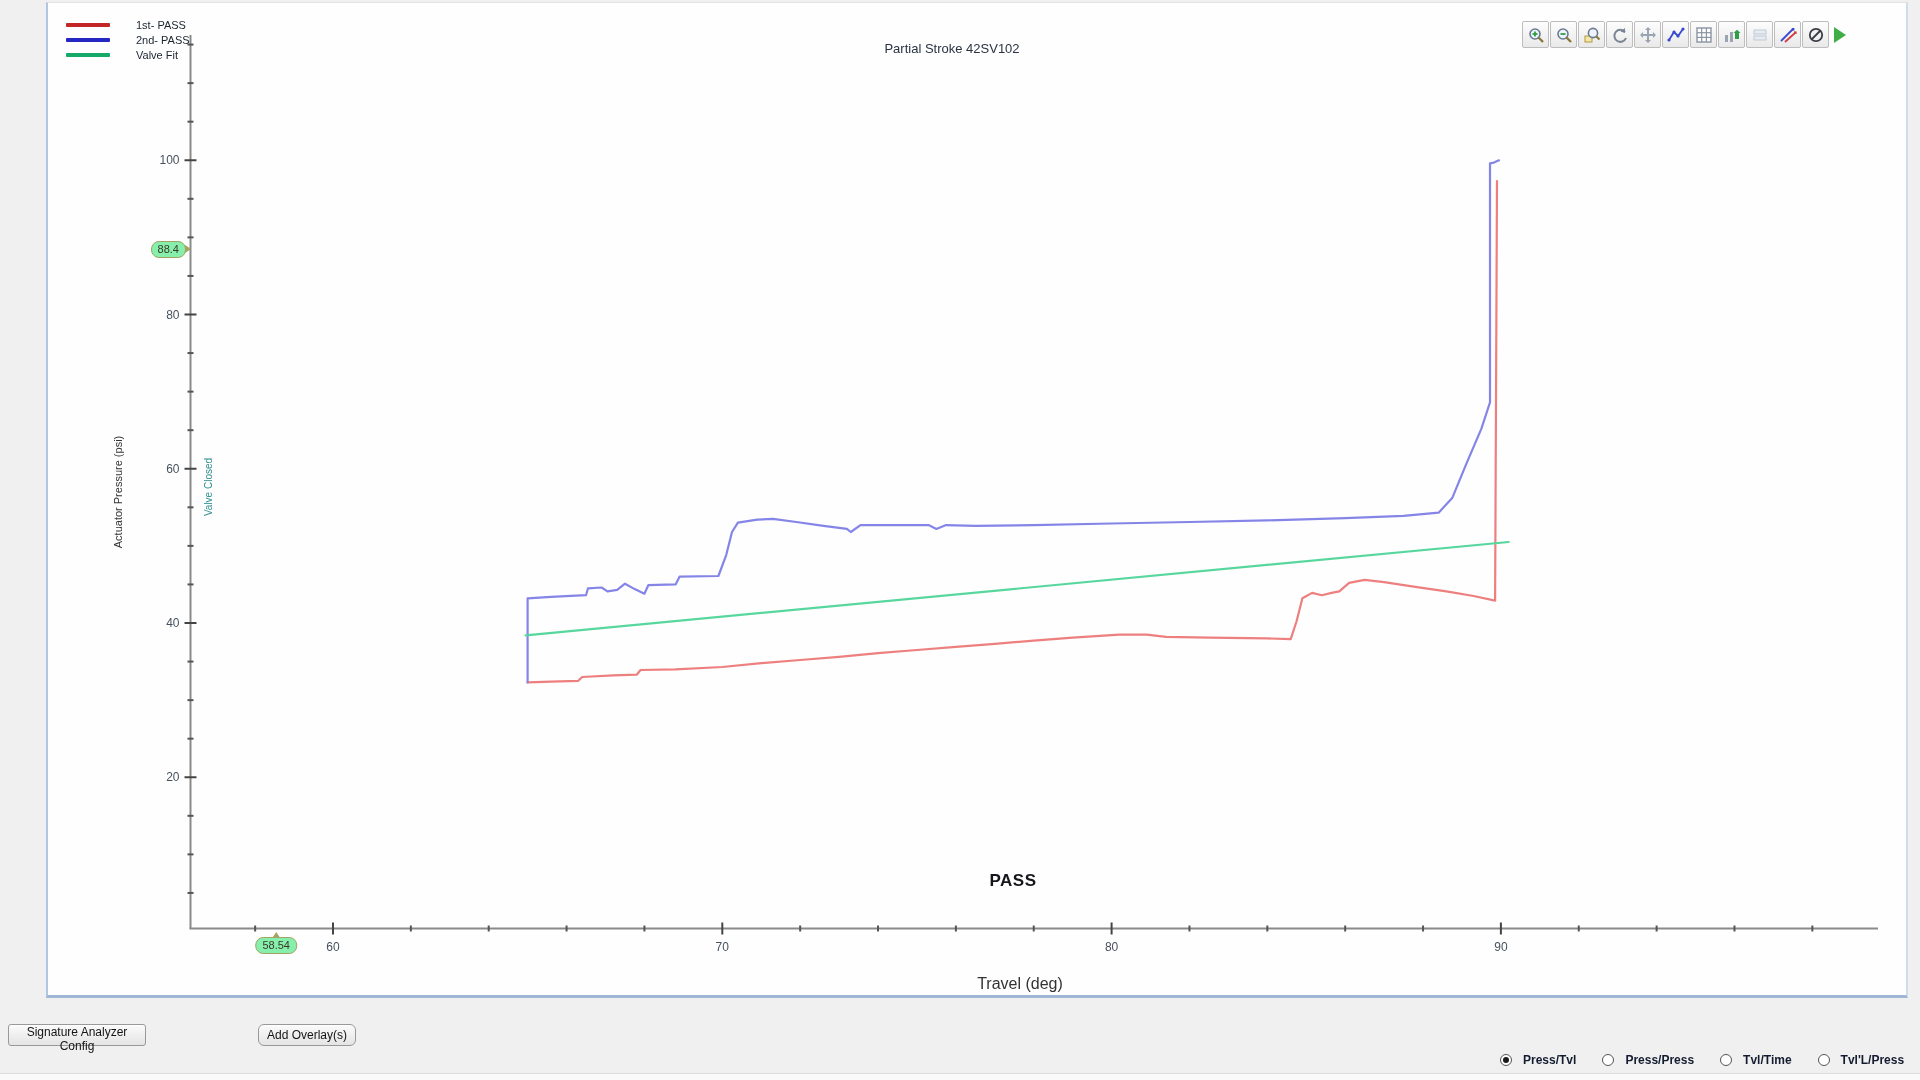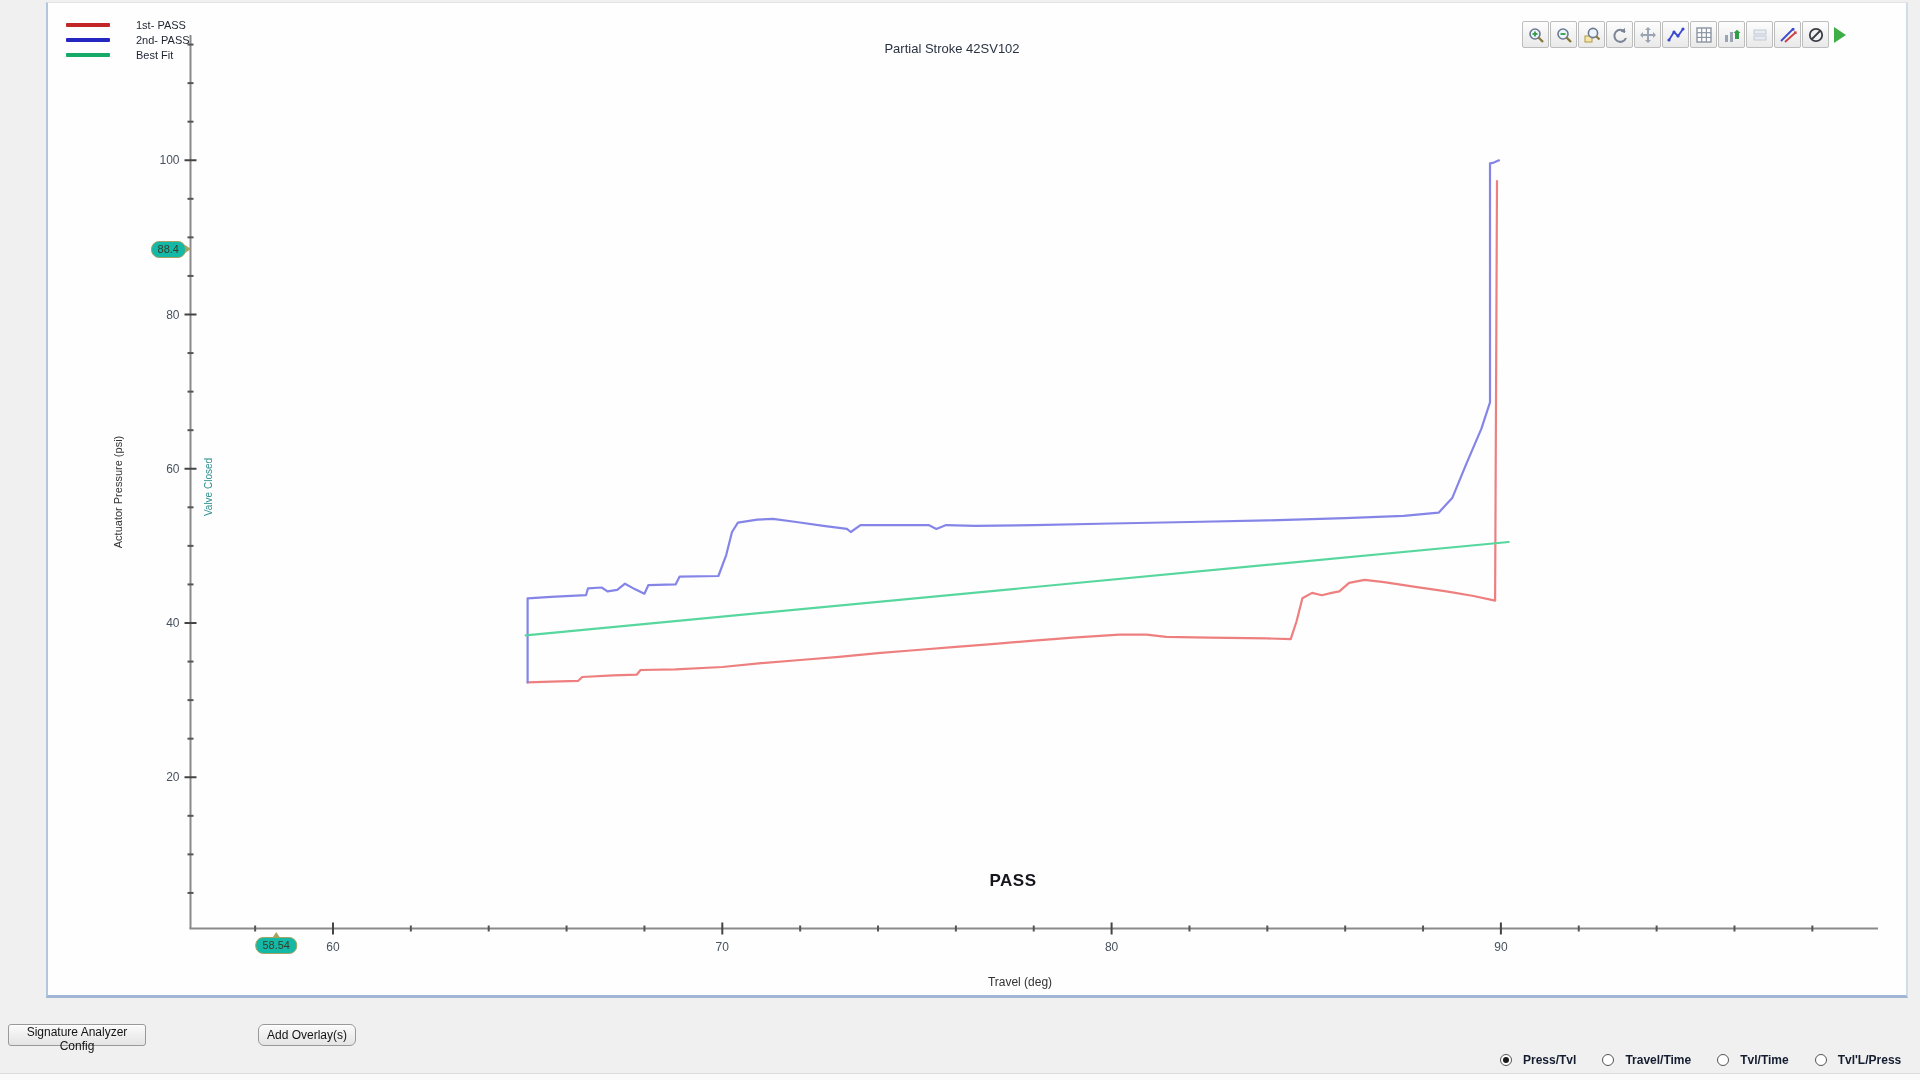--- a/index.html
+++ b/index.html
@@ -42,30 +42,30 @@
   .y-axis-title {
     position:absolute; left:118px; top:492px; transform:translate(-50%,-50%) rotate(-90deg);
     font-size:11px; color:#333; white-space:nowrap;
   }
   .valve-state-label {
     position:absolute; left:208px; top:487px; transform:translate(-50%,-50%) rotate(-90deg);
     font-size:10px; color:#2e8f8f; white-space:nowrap;
   }
   .x-axis-title {
     position:absolute; left:1020px; top:975px; transform:translateX(-50%);
-    font-size:12px; color:#333; white-space:nowrap;
+    font-size:16px; color:#333; white-space:nowrap;
   }
   .pass-label {
     position:absolute; left:1013px; top:881px; transform:translate(-50%,-50%);
     font-size:17px; font-weight:bold; color:#15151c; letter-spacing:0.5px;
   }
 
   
   .marker-badge {
-    position:absolute; background:#14b8a6; border:1px solid #a3a363;
+    position:absolute; background:#86efac; border:1px solid #a3a363;
     border-radius:8px; font-size:11px; color:#3a3a28;
     padding:1px 6px; line-height:13px; white-space:nowrap;
   }
   .y-marker { right:1734px; }
   .y-marker::after {
     content:""; position:absolute; left:100%; top:50%; transform:translateY(-50%);
     border-top:4px solid transparent; border-bottom:4px solid transparent;
     border-left:6px solid #a3a363;
   }
   .x-marker { top:937px; transform:translateX(-50%); }
@@ -121,21 +121,21 @@
     <div class="legend-item">
       <span class="legend-swatch" style="background: rgb(194, 38, 38);"></span>
       <span class="legend-label">1st- PASS</span>
     </div>
     <div class="legend-item">
       <span class="legend-swatch" style="background: rgb(38, 38, 194);"></span>
       <span class="legend-label">2nd- PASS</span>
     </div>
     <div class="legend-item">
       <span class="legend-swatch" style="background: rgb(23, 169, 104);"></span>
-      <span class="legend-label">Best Fit</span>
+      <span class="legend-label">Valve Fit</span>
     </div>
   </div>
 
   <div class="toolbar" id="toolbar">
       <div class="tb-btn">
         <svg width="18" height="18" viewBox="0 0 18 18">
           <circle cx="8" cy="8" r="5" fill="#eef4fb" stroke="#6b7a93" stroke-width="1.6"></circle>
           <line x1="11.5" y1="11.5" x2="16" y2="16" stroke="#8a7a3a" stroke-width="2.4"></line>
           <line x1="5.5" y1="8" x2="10.5" y2="8" stroke="#2f9e44" stroke-width="1.8"></line>
           <line x1="8" y1="5.5" x2="8" y2="10.5" stroke="#2f9e44" stroke-width="1.8"></line>
@@ -289,21 +289,21 @@
   <button class="win-btn btn-overlay">Add Overlay(s)</button>
 </div>
 
 <div class="footer-row2" id="radio-group">
     <div class="radio-item">
       <span class="radio-circle checked"></span>
       <span class="radio-label">Press/Tvl</span>
     </div>
     <div class="radio-item">
       <span class="radio-circle"></span>
-      <span class="radio-label">Travel/Time</span>
+      <span class="radio-label">Press/Press</span>
     </div>
     <div class="radio-item">
       <span class="radio-circle"></span>
       <span class="radio-label">Tvl/Time</span>
     </div>
     <div class="radio-item">
       <span class="radio-circle"></span>
       <span class="radio-label">Tvl'L/Press</span>
     </div>
   </div>

